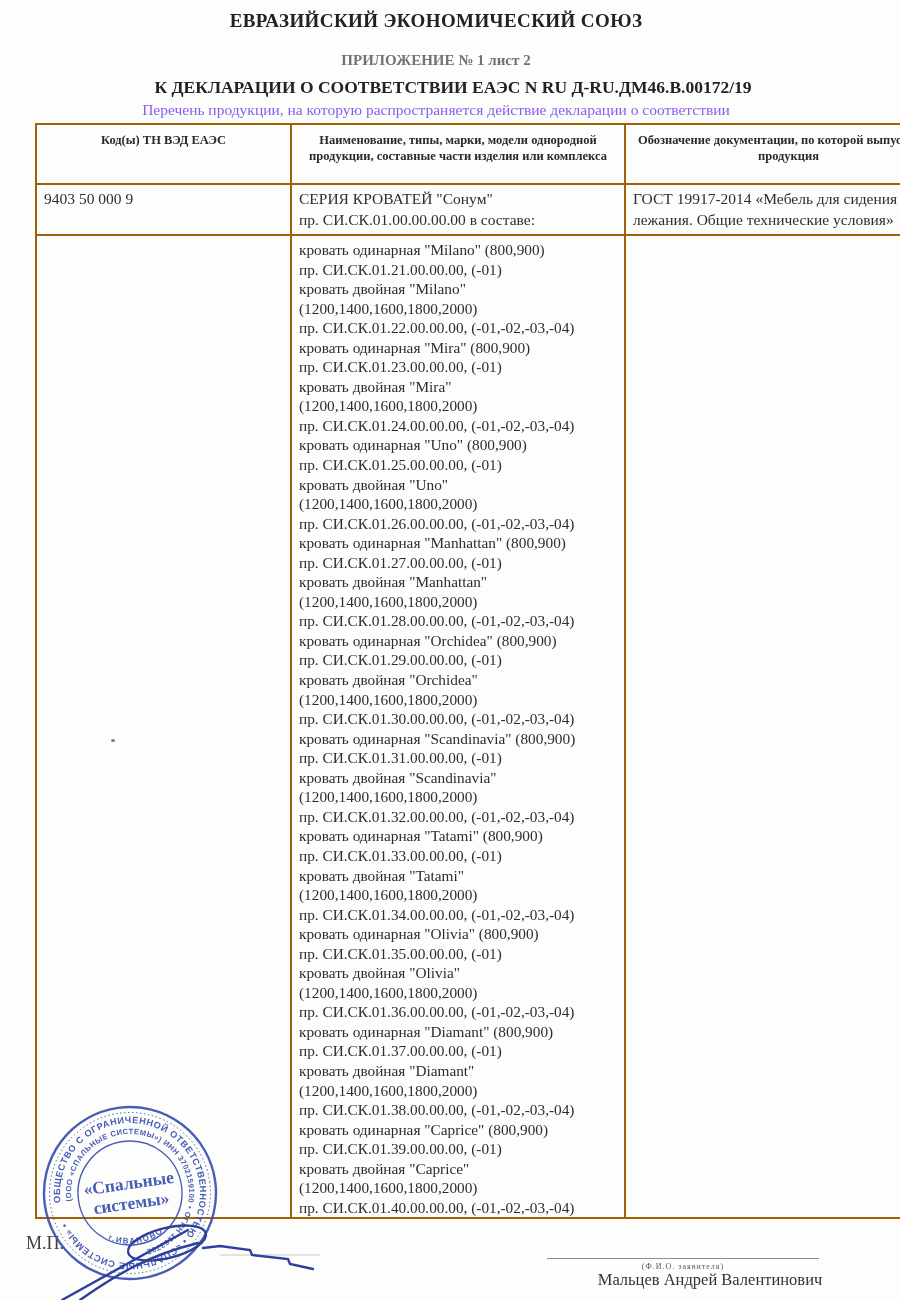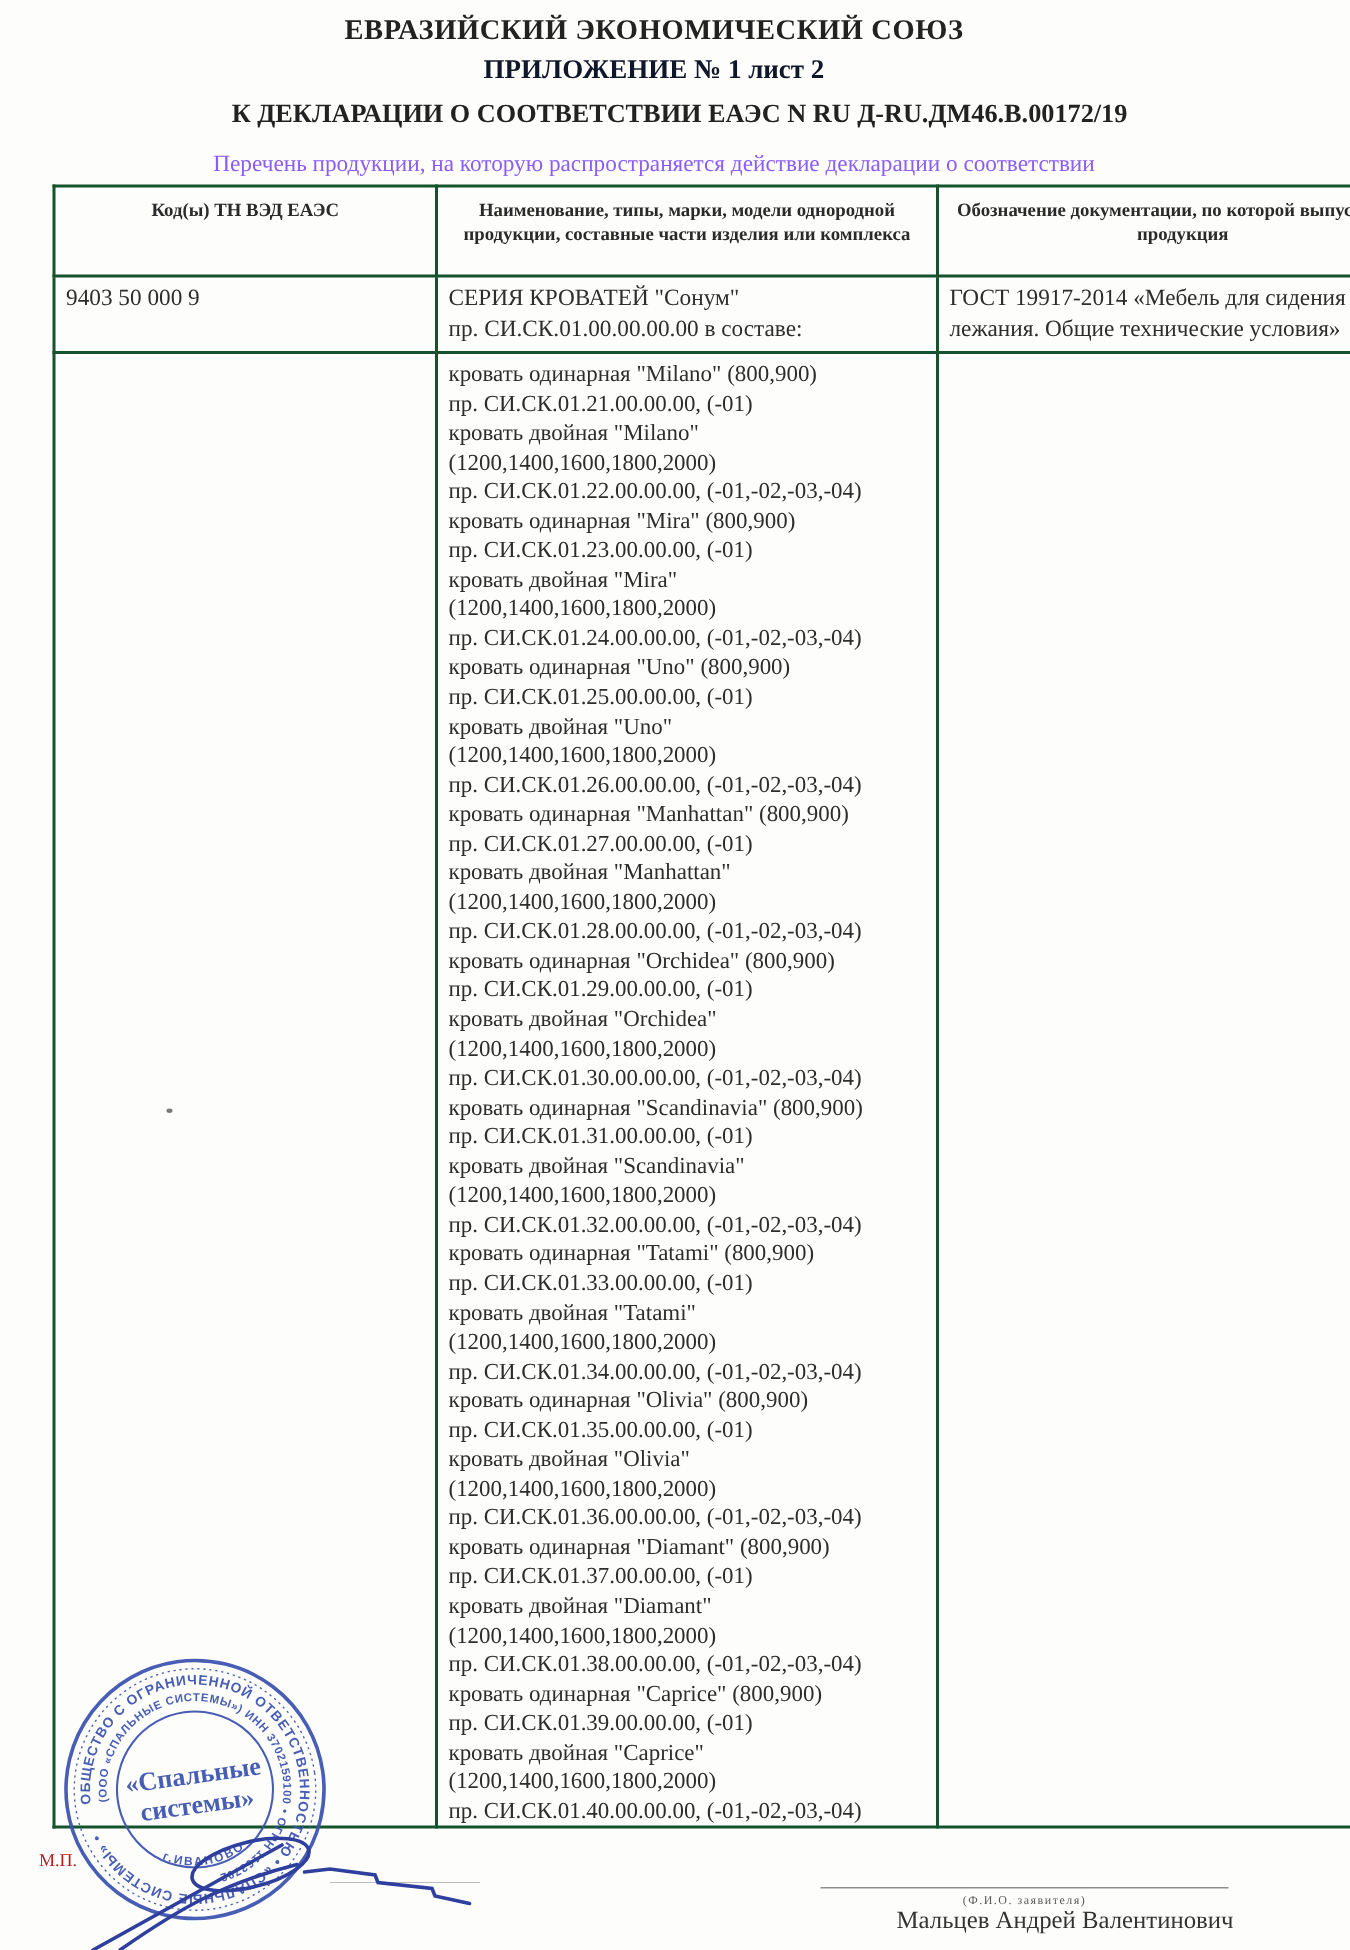--- a/index.html
+++ b/index.html
@@ -4,44 +4,44 @@
 <style>
   html,body { margin:0; padding:0; }
   .page {
     position:relative; width:900px; height:1300px;
     background:#fdfdfb; overflow:hidden;
     font-family:"Liberation Serif", serif; color:#2d2d2d;padding-left:14px;
   }
   
   .titles { position:absolute; top:10px; left:0; width:872px; text-align:center; }
   .t1 { font-size:19px; font-weight:bold; letter-spacing:0.4px; color:#222; }
-  .t2 { font-size:18px; font-weight:bold; margin-top:4px; color:#0f172a; }
+  .t2 { font-size:15px; font-weight:bold; margin-top:20px; color:#737373; }
   .t3 { font-size:17.5px; font-weight:bold; margin-top:8px; color:#222;margin-left:34px; }
   .subtitle { position:absolute; top:101px; left:0; width:872px; text-align:center; font-size:15.5px; color:#8b5cf6; }
   
   table.doc-table {
     position:absolute; left:35px; top:123px;
     border-collapse:collapse; table-layout:fixed; width:862px;
   }
   .doc-table td {
-    border:2px solid #14532d; vertical-align:top; overflow:hidden;margin-top:48px;
+    border:2px solid #a16207; vertical-align:top; overflow:hidden;margin-top:48px;
   }
   .c1 { width:233px; }
   .c2 { width:312px; }
   .c3 { width:305px; }
   .hdr td {
     height:50px; text-align:center; font-weight:bold;
     font-size:12.5px; line-height:15.5px; padding:8px 10px 0 10px; color:#2a2a2a;
   }
   .r1 td { height:46px; font-size:15.5px; line-height:21px; padding:3px 4px 0 7px; }
   .r2 td { height:976px; }
   .r2 .c2 { font-size:15.3px; line-height:19.55px; padding:4px 2px 0 7px; }
   .pline { white-space:nowrap; }
   
-  .mp { position:absolute; left:26px; top:1233px; font-size:12px; color:#b91c1c; z-index:1; }
+  .mp { position:absolute; left:26px; top:1233px; font-size:18px; color:#404040; z-index:1; }
   .applicant { position:absolute; left:560px; top:1270px; width:300px; text-align:center; font-size:16.5px; color:#333; }
   .fio-line { position:absolute; left:547px; top:1258px; width:272px; border-top:1px solid #8f8f8f; }
   .fio-cap { position:absolute; left:547px; top:1262px; width:272px; text-align:center; font-size:8px; letter-spacing:1px; color:#5a5a5a; }
   
   .stamp { position:absolute; left:40px; top:1103px; width:180px; height:180px; z-index:2; opacity:0.93; transform:rotate(-8deg); }
   .stamp .ring-stroke { fill:none; stroke:#3b52b0; }
   .stamp text { fill:#3b52b0; font-family:"Liberation Sans", sans-serif; }
   .stamp .center-txt { font-family:"Liberation Serif", serif; font-weight:bold; text-anchor:middle; font-size:17.5px; }
   .sig { position:absolute; left:30px; top:1207px; width:300px; height:93px; z-index:3; }
   .sig path, .sig ellipse { fill:none; stroke:#2e3f9e; stroke-width:2.4; stroke-linecap:round; }

